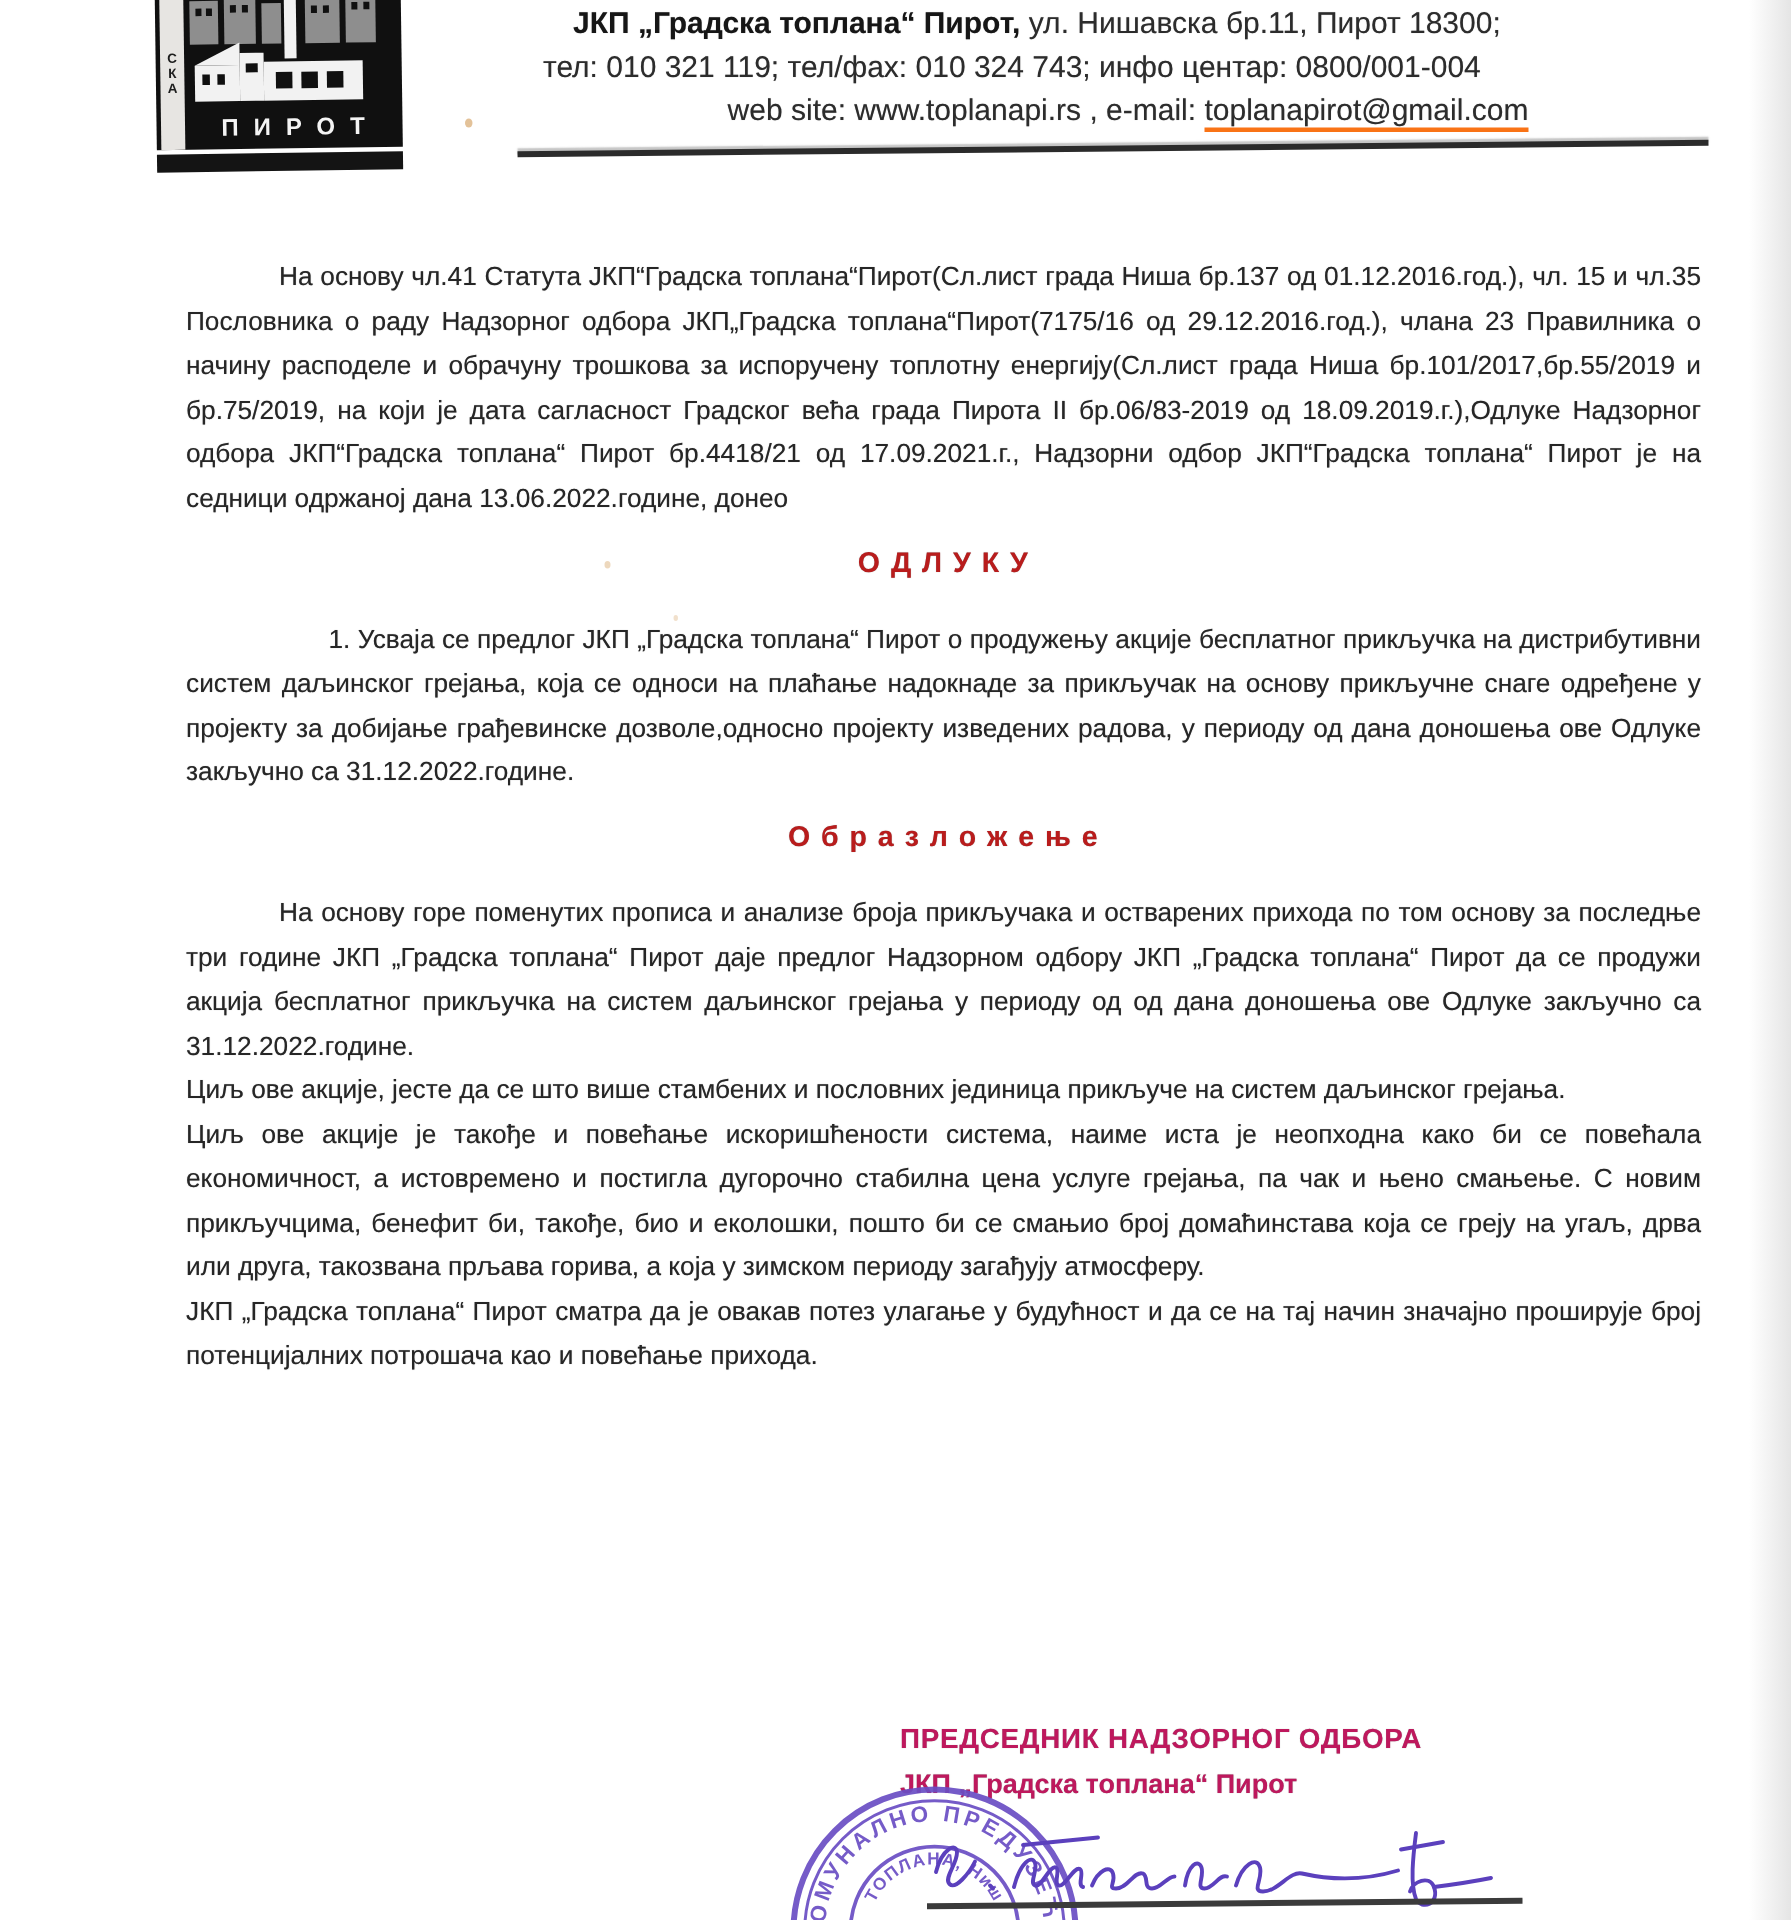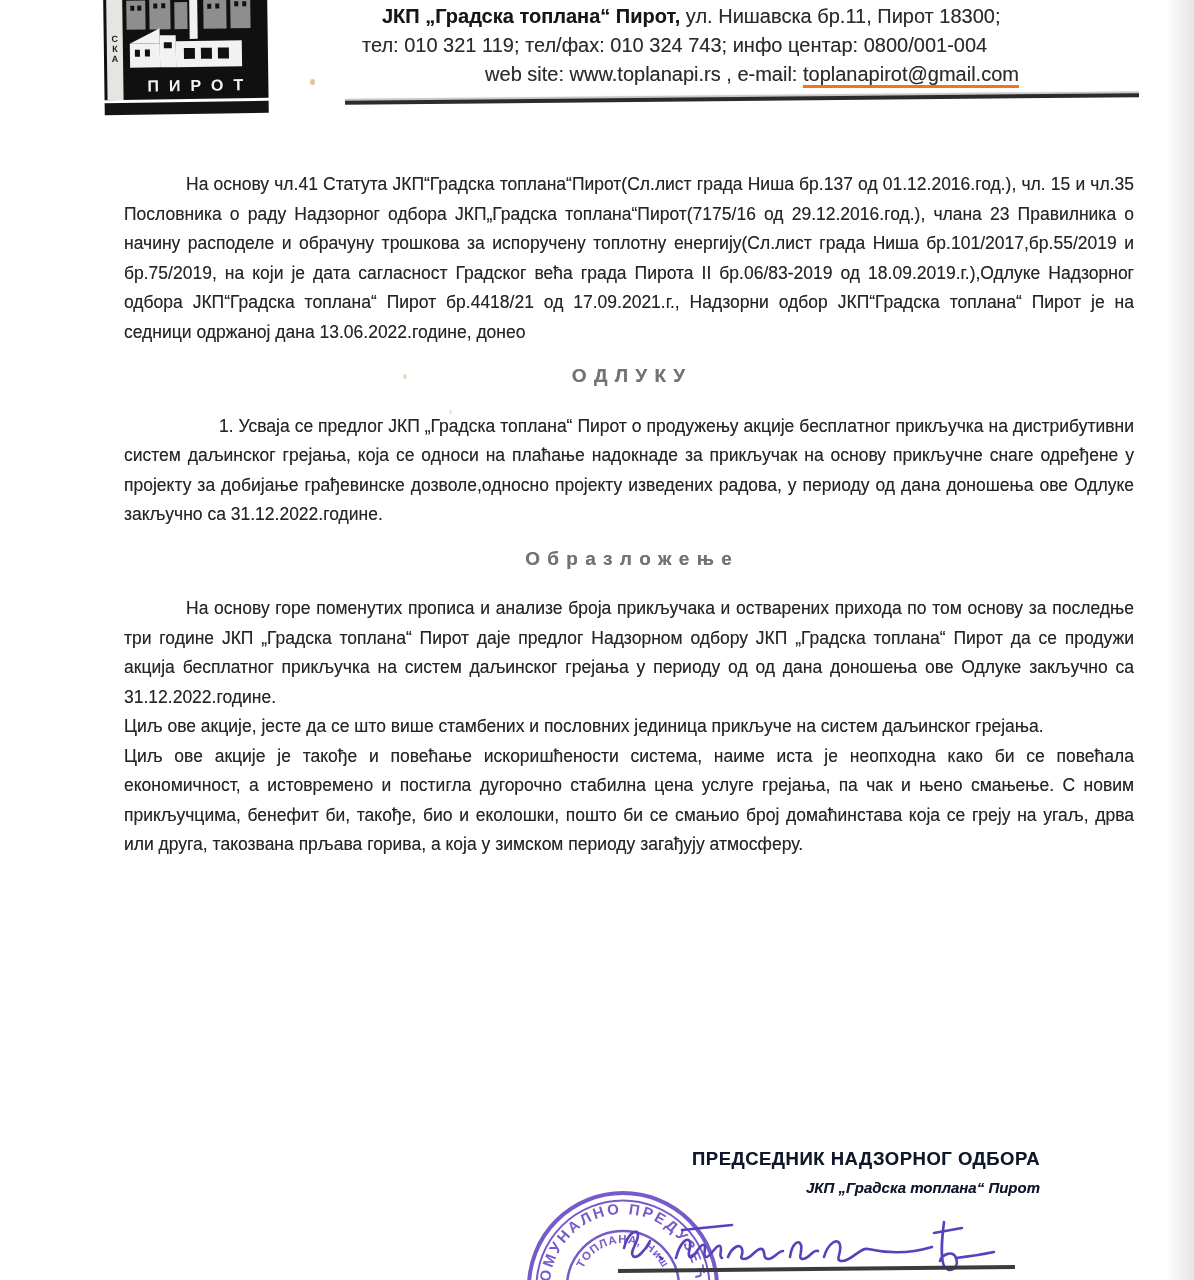--- a/index.html
+++ b/index.html
@@ -40,29 +40,29 @@
   .rule{position:absolute;left:345px;top:97px;width:794px;height:4px;background:#2b2b2b;
     transform:rotate(-0.55deg);box-shadow:0 -2px 1px rgba(90,90,90,.35);}
 
   
   .content{position:absolute;left:124px;top:170px;width:1010px;
     font-size:17.5px;line-height:29.5px;text-align:justify;
     text-shadow:0 0 .5px rgba(35,35,35,.5);}
   .content p{margin:0;}
   .indent1{text-indent:62px;}
   .item{text-indent:95px;margin-top:21px !important;}
-  .content h2{font-size:19px;font-weight:bold;text-align:center;color:#737373;
+  .content h2{font-size:19px;font-weight:bold;text-align:center;color:#b91c1c;
     letter-spacing:1px;margin:14px 0 21px 0;}
   .closing{margin-top:28px !important;}
 
   
-  .sig-block{position:absolute;left:600px;top:1148px;width:440px;text-align:right;
-    color:#0f172a;text-shadow:0 0 .5px rgba(35,35,35,.5);}
+  .sig-block{position:absolute;left:600px;top:1148px;width:440px;text-align:left;
+    color:#be185d;text-shadow:0 0 .5px rgba(35,35,35,.5);}
   .sig1{font-size:18.5px;font-weight:bold;letter-spacing:.5px;}
-  .sig2{font-size:15px;font-weight:bold;margin-top:9px;font-style:italic;}
+  .sig2{font-size:18px;font-weight:bold;margin-top:9px;}
   .sig3{font-size:17.5px;font-weight:bold;margin-top:8px;}
 
   .sig-line{position:absolute;left:618px;top:1267px;width:397px;height:3.5px;
     background:#3b3b3b;transform:rotate(-0.55deg);}
 
   .stamp{position:absolute;left:523px;top:1187px;opacity:.92;}
   .autograph{position:absolute;left:612px;top:1216px;}
 </style>
 </head>
 <body>
@@ -121,20 +121,21 @@
   <div class="rule"></div>
 
   <div class="content">
     <p class="indent1">На основу чл.41 Статута ЈКП“Градска топлана“Пирот(Сл.лист града Ниша бр.137 од 01.12.2016.год.), чл. 15 и чл.35 Пословника о раду Надзорног одбора ЈКП„Градска топлана“Пирот(7175/16 од 29.12.2016.год.), члана 23 Правилника о начину расподеле и обрачуну трошкова за испоручену топлотну енергију(Сл.лист града Ниша бр.101/2017,бр.55/2019 и бр.75/2019, на који је дата сагласност Градског већа града Пирота II бр.06/83-2019 од 18.09.2019.г.),Одлуке Надзорног одбора ЈКП“Градска топлана“ Пирот бр.4418/21 од 17.09.2021.г., Надзорни одбор ЈКП“Градска топлана“ Пирот је на седници одржаној дана 13.06.2022.године,  донео</p>
     <h2>О Д Л У К У</h2>
     <p class="item">1.  Усваја се предлог  ЈКП „Градска топлана“ Пирот о  продужењу акције бесплатног прикључка на дистрибутивни систем даљинског грејања, која се односи на плаћање надокнаде за прикључак на основу прикључне снаге одређене у пројекту за добијање грађевинске дозволе,односно пројекту изведених радова, у периоду од дана доношења ове Одлуке  закључно са 31.12.2022.године.</p>
     <h2>О б р а з л о ж е њ е</h2>
     <p class="indent1">На основу горе поменутих прописа и анализе броја прикључака и остварених прихода по том основу за последње три године ЈКП „Градска топлана“ Пирот даје предлог Надзорном одбору ЈКП „Градска топлана“ Пирот да се продужи акција бесплатног прикључка на систем даљинског грејања у периоду од од дана доношења ове Одлуке  закључно са 31.12.2022.године.</p>
     <p>Циљ ове акције, јесте да се што више стамбених и пословних  јединица прикључе на систем даљинског грејања.</p>
     <p>Циљ ове акције је такође и повећање искоришћености система, наиме иста је неопходна како би се повећала економичност, а истовремено и постигла дугорочно стабилна цена услуге грејања, па чак и њено смањење. С новим прикључцима, бенефит би, такође, био и еколошки, пошто би се смањио број домаћинстава која се греју на угаљ, дрва или друга, такозвана прљава горива, а која у зимском периоду загађују атмосферу.</p>
+    <p>ЈКП „Градска топлана“ Пирот сматра да је овакав потез улагање у будућност и да се на тај начин значајно проширује број потенцијалних потрошача као и повећање прихода.</p>
   </div>
 
   <div class="sig-block">
     <div class="sig1">ПРЕДСЕДНИК  НАДЗОРНОГ ОДБОРА</div>
     <div class="sig2">ЈКП „Градска топлана“ Пирот</div>
   </div>
 
   <svg class="stamp" width="200" height="200" viewBox="0 0 200 200">
     <g stroke="#6a4ec4" fill="none">
       <circle cx="100" cy="100" r="94" stroke-width="4"></circle>

